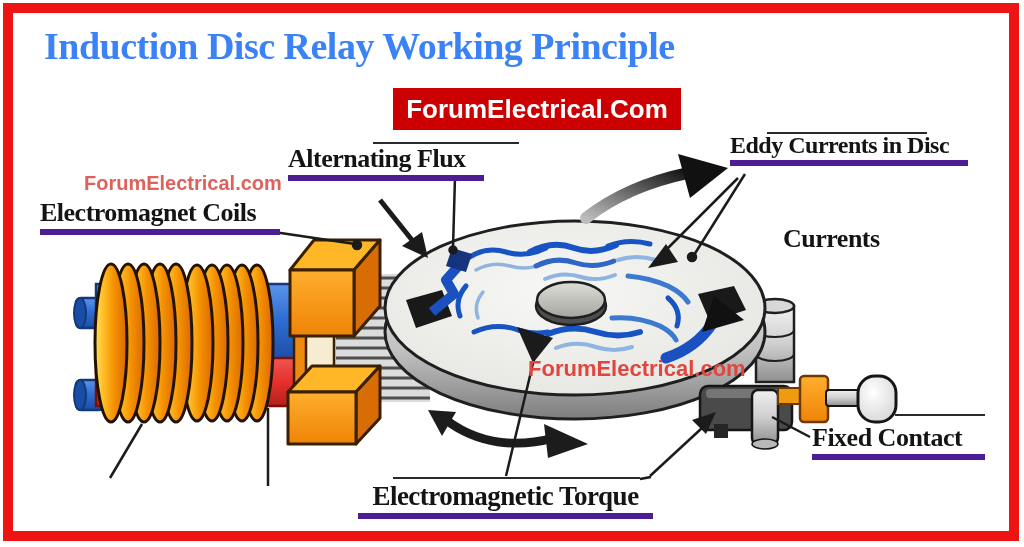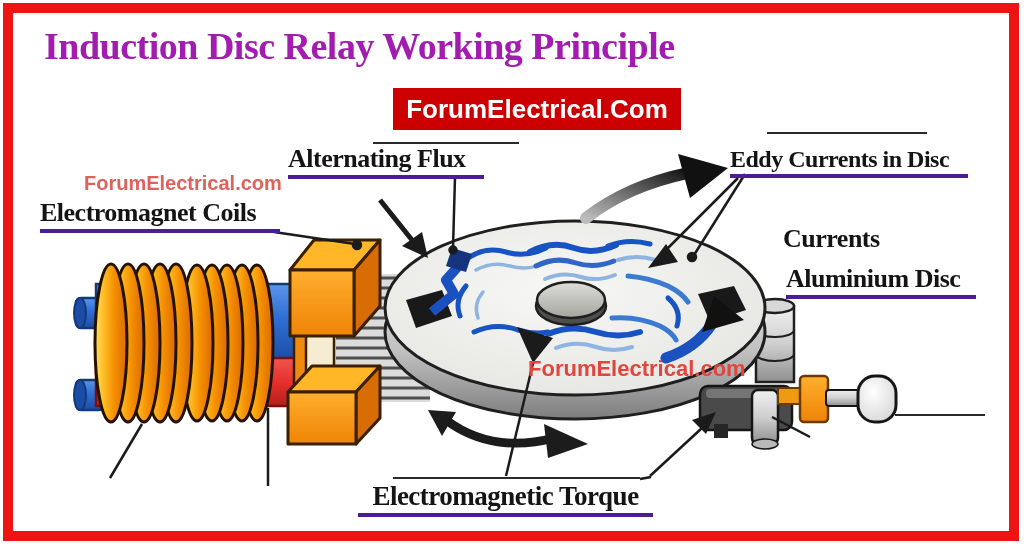--- a/index.html
+++ b/index.html
@@ -2,32 +2,32 @@
 <html><head>
 <meta charset="utf-8">
 <style>
   html,body{margin:0;padding:0;background:#ffffff;}
   .stage{position:relative;width:1024px;height:547px;background:#ffffff;overflow:hidden;
          font-family:"Liberation Serif",serif;}
   .frame{position:absolute;left:3px;top:3px;right:5px;bottom:6px;
          border:10px solid #ee1414;pointer-events:none;z-index:40;}
   svg.art{position:absolute;left:0;top:0;z-index:10;}
   .title{position:absolute;left:44px;top:24px;font-size:38px;font-weight:bold;
-         color:#a21caf;letter-spacing:-0.5px;white-space:nowrap;z-index:30;text-align:center;}
+         color:#3b82f6;letter-spacing:-0.5px;white-space:nowrap;z-index:30;text-align:center;}
   .banner{position:absolute;left:393px;top:88px;width:288px;height:42px;background:#cc0000;
           color:#ffffff;font-family:"Liberation Sans",sans-serif;font-weight:bold;font-size:26px;
           text-align:center;line-height:42px;z-index:30;white-space:nowrap;}
   .wm{position:absolute;font-family:"Liberation Sans",sans-serif;font-weight:600;z-index:30;white-space:nowrap;}
   .wm-left{left:84px;top:172px;font-size:20px;color:#dd625c;}
   .wm-disc{left:528px;top:356px;font-size:22px;color:#e0463e;}
   .lbl{position:absolute;font-weight:bold;color:#141414;white-space:nowrap;z-index:30;
-       border-bottom:4px solid #4c1d95;padding-bottom:1px;letter-spacing:-0.5px;}
+       border-bottom:6px solid #4c1d95;padding-bottom:1px;letter-spacing:-0.5px;}
   .lbl-coils{left:40px;top:198px;font-size:26px;width:240px;}
   .lbl-flux{left:288px;top:144px;font-size:26px;width:196px;}
-  .lbl-eddy{left:730px;top:146px;font-size:24px;width:238px;}
+  .lbl-eddy{left:730px;top:132px;font-size:24px;width:238px;}
   .lbl-rot1{left:783px;top:224px;font-size:26px;border-bottom:none;}
   .lbl-rot2{left:786px;top:264px;font-size:26px;width:190px;}
   .lbl-fixed{left:812px;top:423px;font-size:26px;width:173px;}
   .lbl-torque{left:358px;top:481px;font-size:27px;width:295px;text-align:center;font-family:Liberation Serif, serif;}
   .rule{position:absolute;border-top:2px solid #2a2a2a;z-index:30;}
   .rule-flux{left:373px;top:142px;width:146px;}
   .rule-eddy{left:767px;top:132px;width:160px;}
   .rule-fixed{left:895px;top:414px;width:90px;}
   .rule-torque{left:393px;top:477px;width:247px;}
 </style>
@@ -233,20 +233,20 @@
 
   <div class="title">Induction Disc Relay Working Principle</div>
   <div class="banner">ForumElectrical.Com</div>
   <div class="wm wm-left">ForumElectrical.com</div>
   <div class="wm wm-disc">ForumElectrical.com</div>
 
   <div class="lbl lbl-coils">Electromagnet Coils</div>
   <div class="lbl lbl-flux">Alternating Flux</div>
   <div class="lbl lbl-eddy">Eddy Currents in Disc</div>
   <div class="lbl lbl-rot1">Currents</div>
-  <div class="lbl lbl-rot2">Aluminium Disc</div>
+  <div class="lbl lbl-fixed">Fixed Contact</div>
   <div class="lbl lbl-torque">Electromagnetic Torque</div>
 
   <div class="rule rule-flux"></div>
   <div class="rule rule-eddy"></div>
   <div class="rule rule-fixed"></div>
   <div class="rule rule-torque"></div>
 </div>
 
 </body></html>

